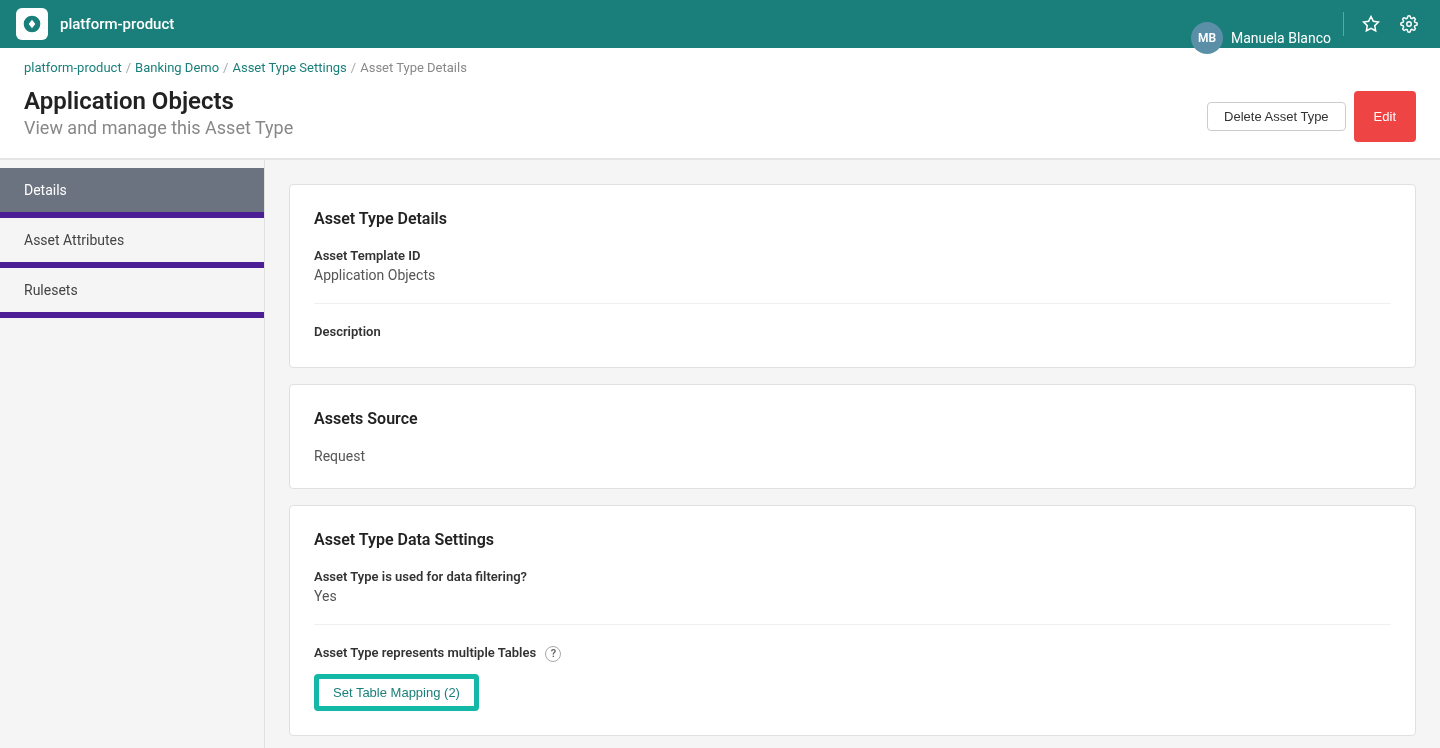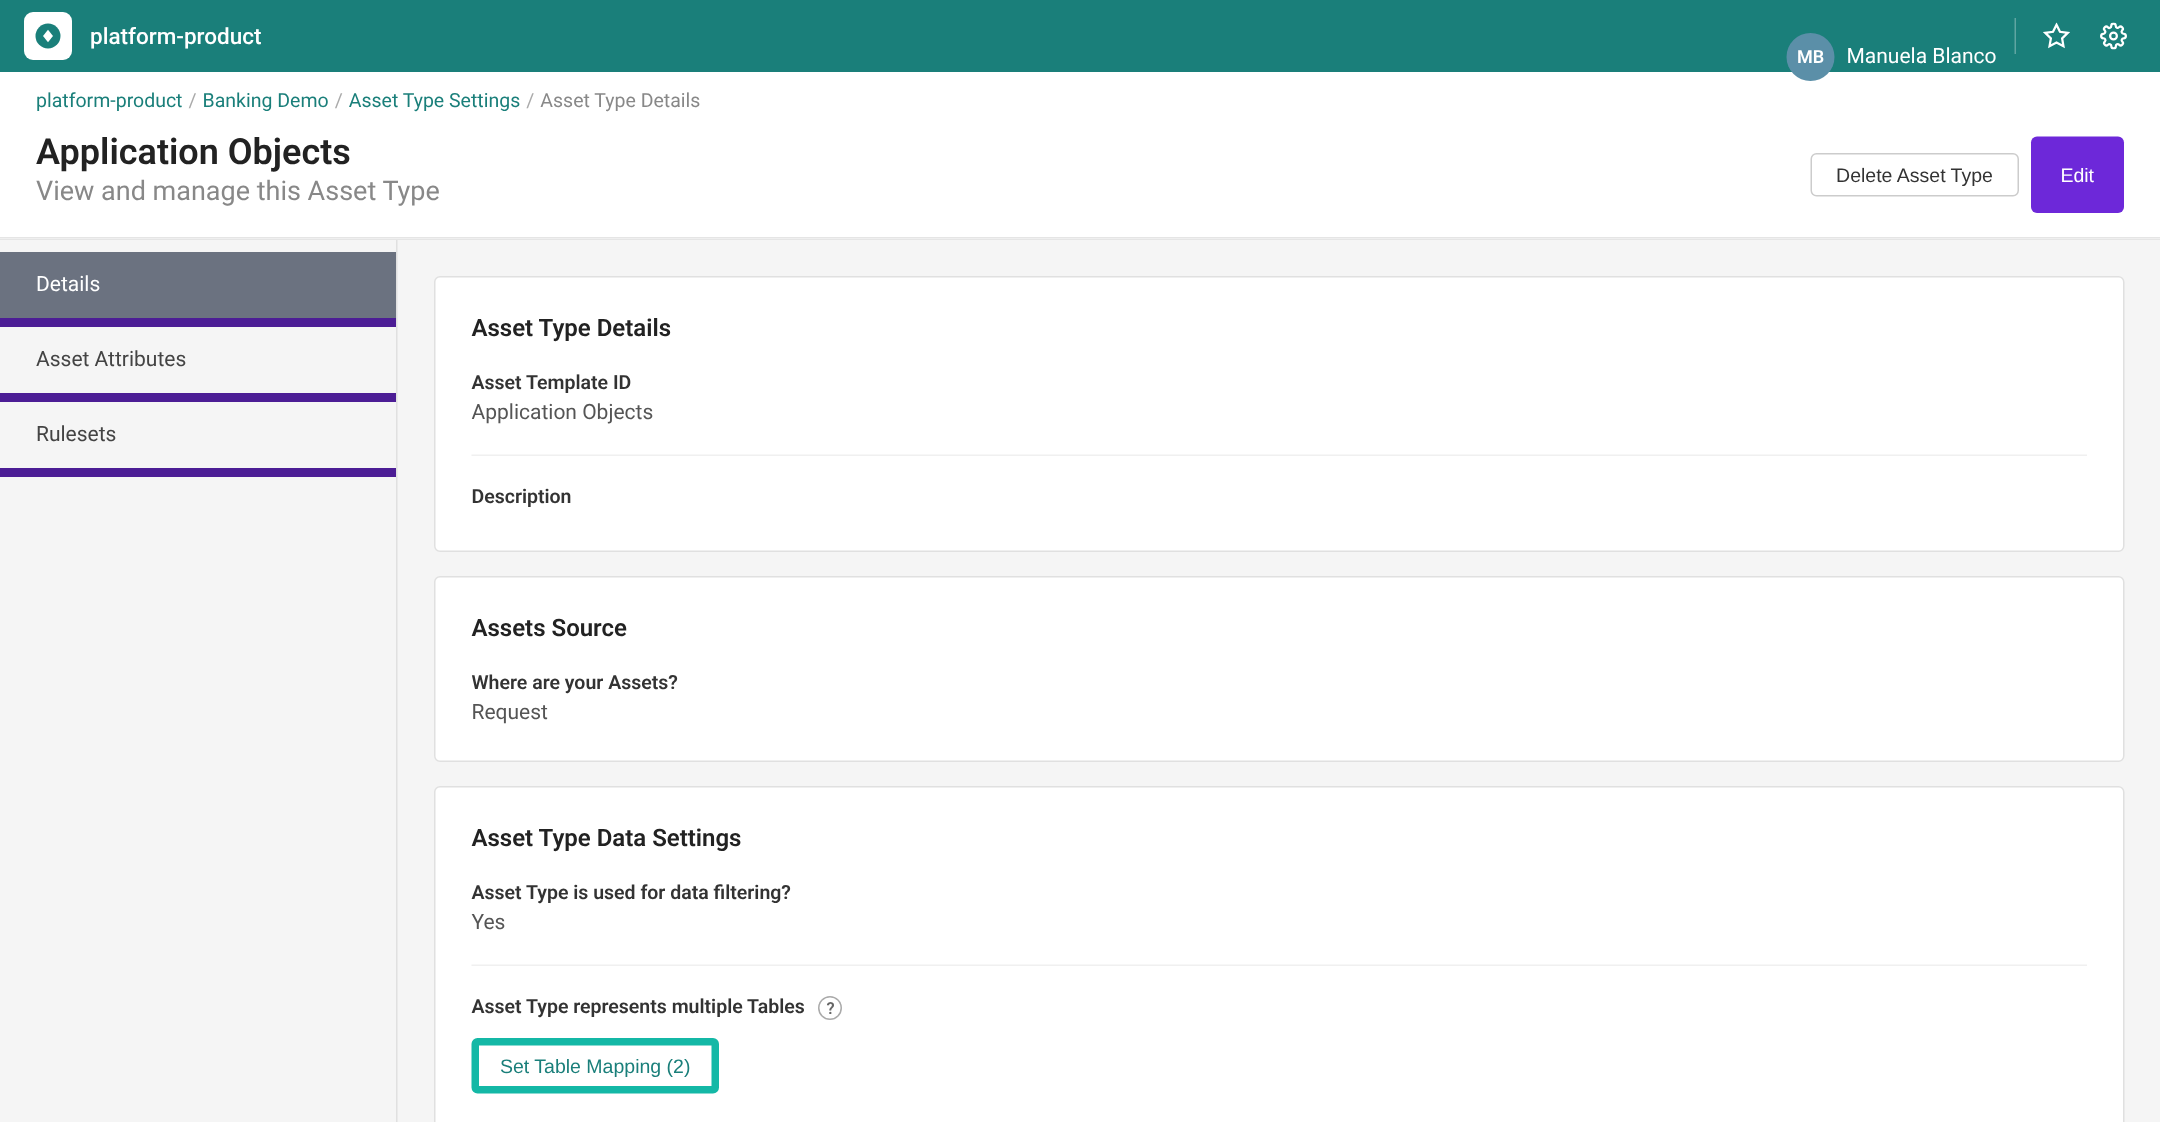--- a/index.html
+++ b/index.html
@@ -67,21 +67,21 @@
       border: 1px solid #ccc;
       background: white;
       padding: 6px 16px;
       border-radius: 4px;
       cursor: pointer;
       font-size: 13px;
       color: #333;
     }
     .btn-primary {
       border: none;
-      background: #6d28d9;
+      background: #ef4444;
       color: white;
       padding: 18px 20px;
       border-radius: 4px;
       cursor: pointer;
       font-size: 13px;
       font-weight: 500;
     }
 
     
     .layout { display: flex; height: calc(100vh - 48px - 89px); }
@@ -252,21 +252,20 @@
       </div>
       <hr class="field-divider">
       <div class="field-group">
         <div class="field-label">Description</div>
       </div>
     </div>
 
     <div class="card">
       <div class="card-title">Assets Source</div>
       <div class="field-group">
-        <div class="field-label">Where are your Assets?</div>
         <div class="field-value">Request</div>
       </div>
     </div>
 
     <div class="card">
       <div class="card-title">Asset Type Data Settings</div>
       <div class="field-group">
         <div class="field-label">Asset Type is used for data filtering?</div>
         <div class="field-value">Yes</div>
       </div>

